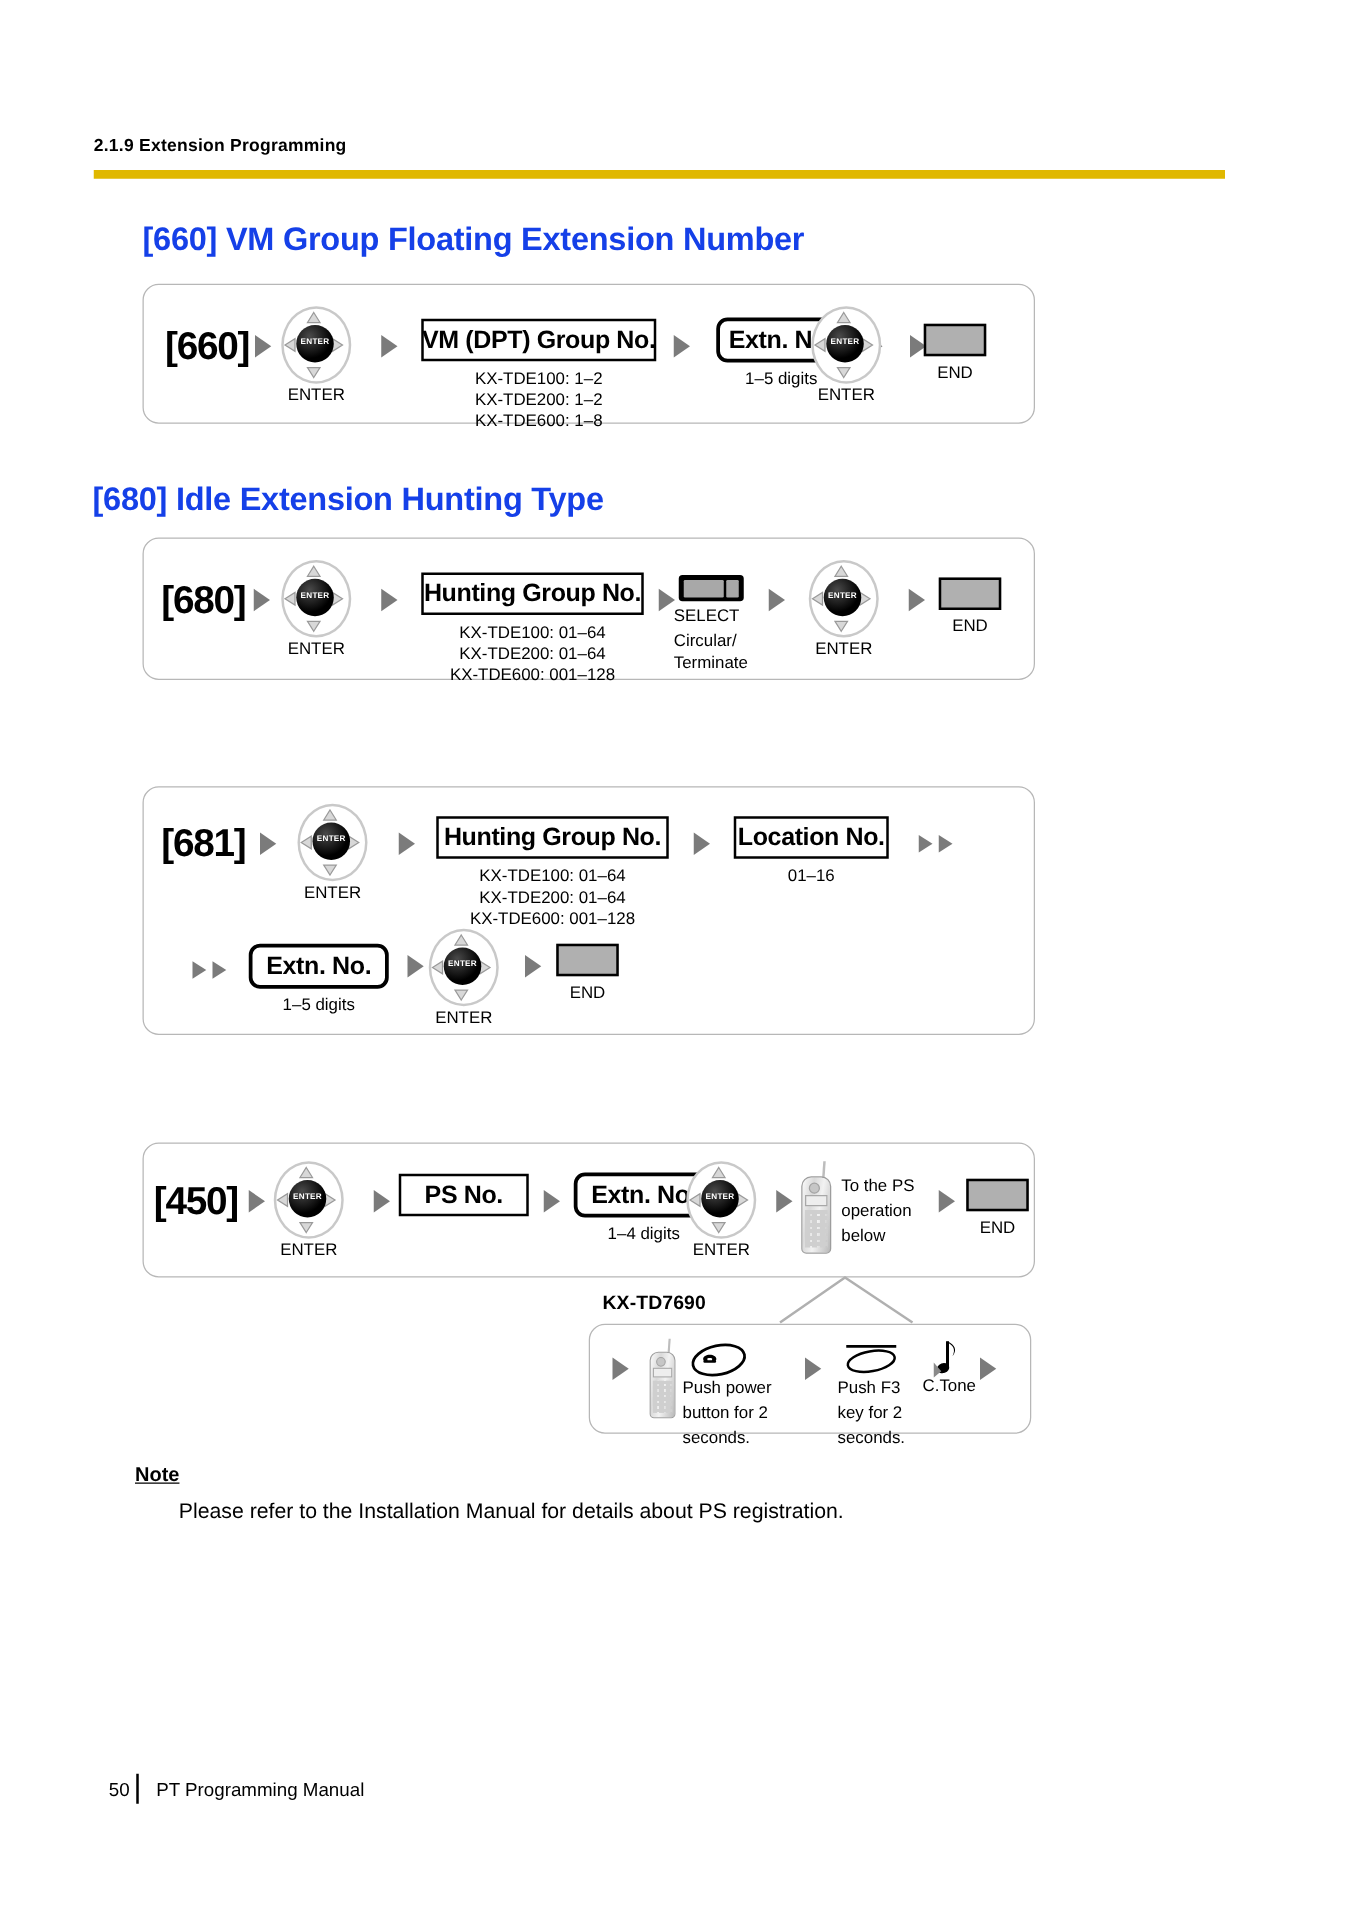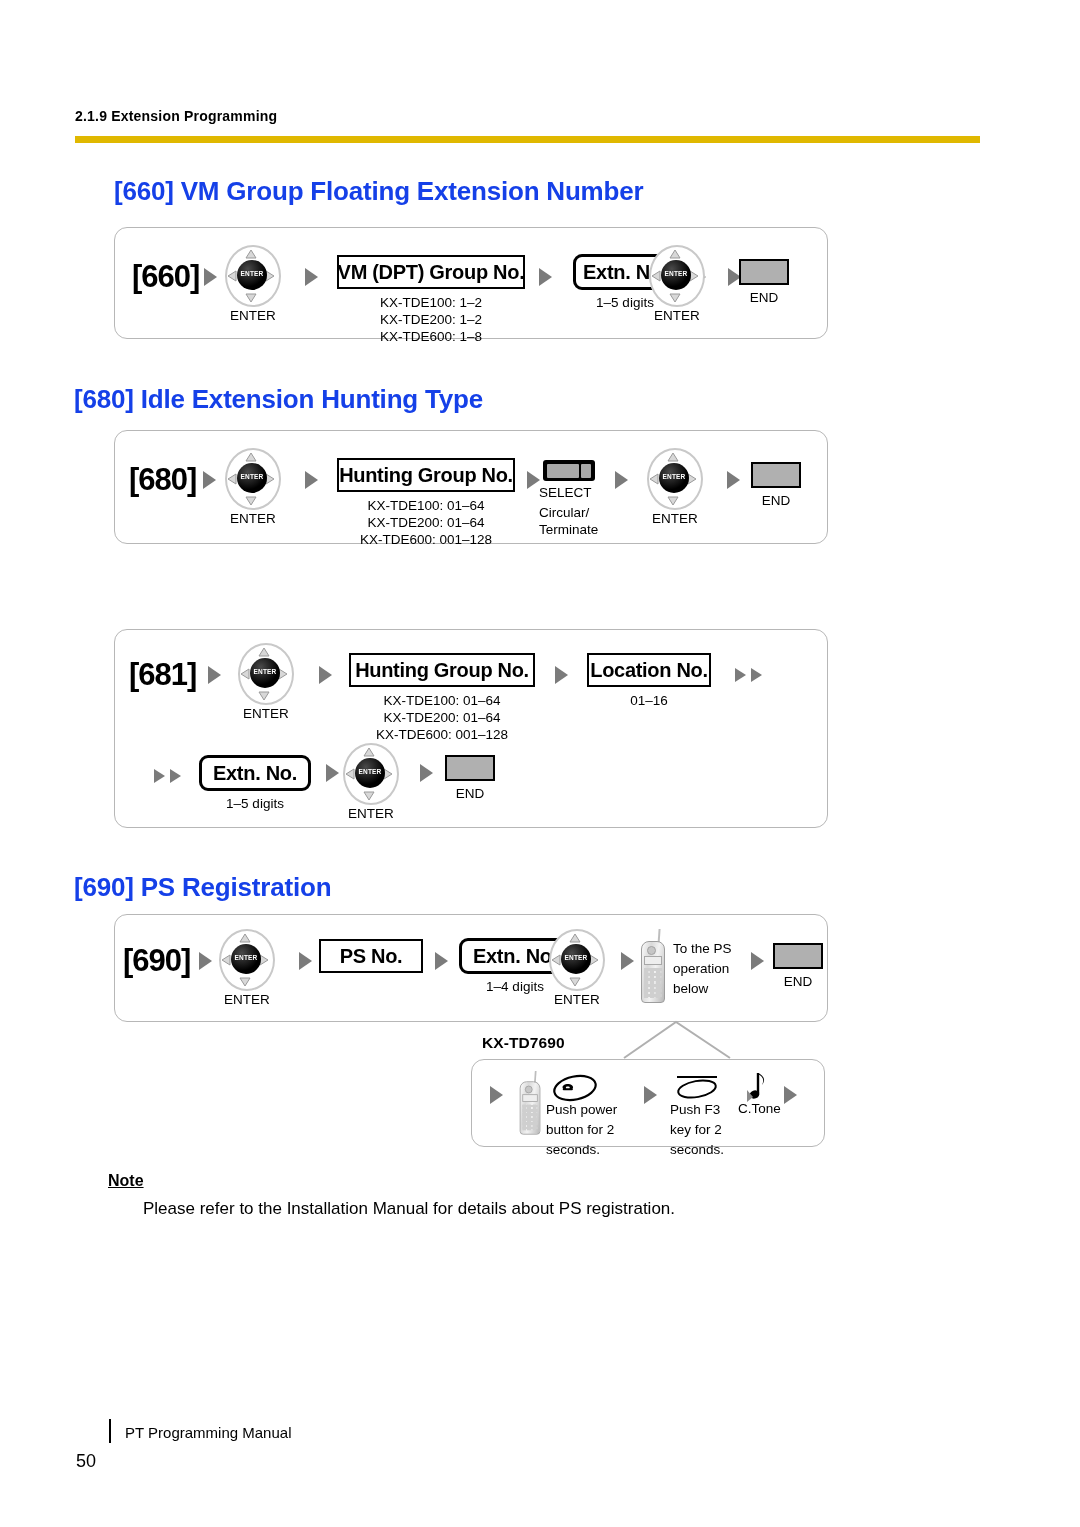--- a/index.html
+++ b/index.html
@@ -80,21 +80,21 @@
   .f3k{position:absolute;width:46px;height:26px;}
   .note-ic{position:absolute;width:26px;height:34px;}
 
   .subtitle{position:absolute;font-size:15.5px;font-weight:bold;letter-spacing:.1px;}
 
   
   .note-h{position:absolute;left:108px;top:1172px;font-size:16px;font-weight:bold;text-decoration:underline;}
   .note-b{position:absolute;left:143px;top:1199px;font-size:17px;white-space:nowrap;}
 
   
-  .f-num{position:absolute;left:76px;top:1424px;font-size:18px;margin-top:27px;}
+  .f-num{position:absolute;left:87px;top:1424px;font-size:15px;}
   .f-bar{position:absolute;left:109px;top:1419px;width:2px;height:24px;background:#000;}
   .f-txt{position:absolute;left:125px;top:1424px;font-size:15px;}
 </style>
 </head>
 <body>
 
 <div class="page">
 
   <div class="hdr-txt">2.1.9 Extension Programming</div>
   <div class="hdr-rule"></div>
@@ -267,24 +267,23 @@
         </div>
     </div>
     <div class="nav-label" style="left:214px;top:176px;width:84px;">ENTER</div>
 
     <div class="arw" style="left:305px;top:134px;"></div>
 
     <div class="endkey" style="left:330px;top:125px;"></div>
     <div class="endlbl" style="left:320px;top:156px;width:70px;">END</div>
   </div>
 
-  <div class="sec-h" style="top:872px;">[690] PS Registration</div>
 
   <div class="dbox" style="left:114px;top:914px;width:712px;height:106px;">
-    <div class="code" style="left:8px;top:28px;">[690]</div>
+    <div class="code" style="left:8px;top:28px;">[450]</div>
     <div class="arw" style="left:84px;top:37px;"></div>
 
     <div class="nav" style="left:104px;top:14px;">
       <div class="ring"></div>
       <svg width="56" height="62" style="position:absolute;left:0;top:0;">
         <polygon points="26,5 31,13 21,13" fill="#d8d8d8" stroke="#9a9a9a" stroke-width="1"></polygon>
         <polygon points="26,57 31,49 21,49" fill="#d8d8d8" stroke="#9a9a9a" stroke-width="1"></polygon>
         <polygon points="3,31 11,26 11,36" fill="#d8d8d8" stroke="#9a9a9a" stroke-width="1"></polygon>
         <polygon points="49,31 41,26 41,36" fill="#d8d8d8" stroke="#9a9a9a" stroke-width="1"></polygon>
       </svg>

